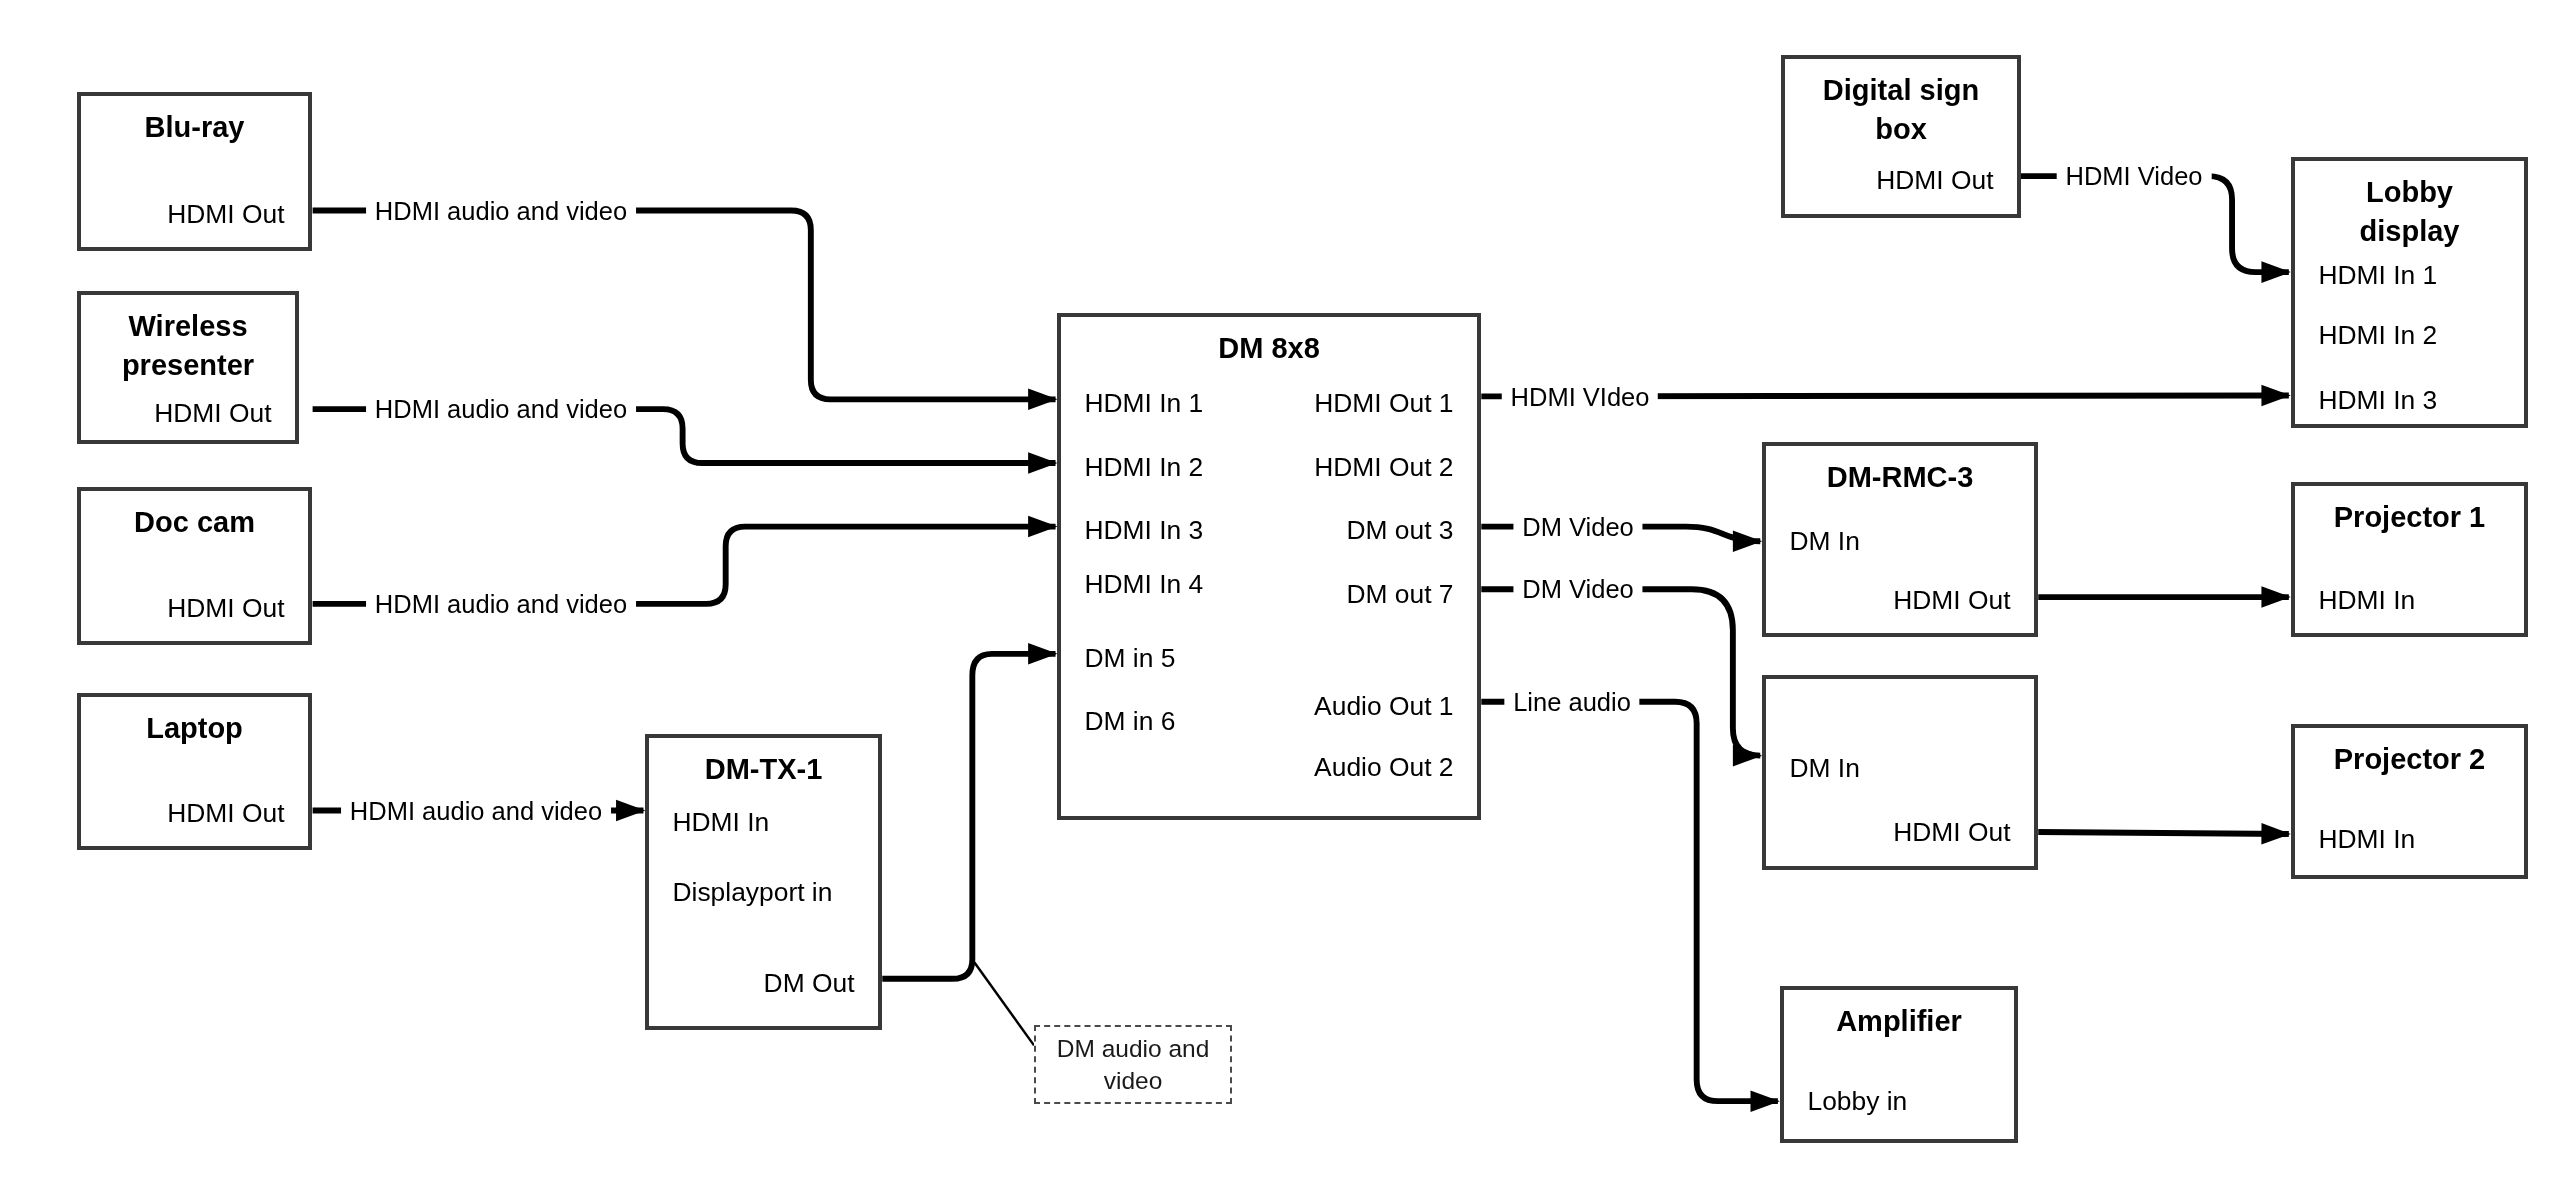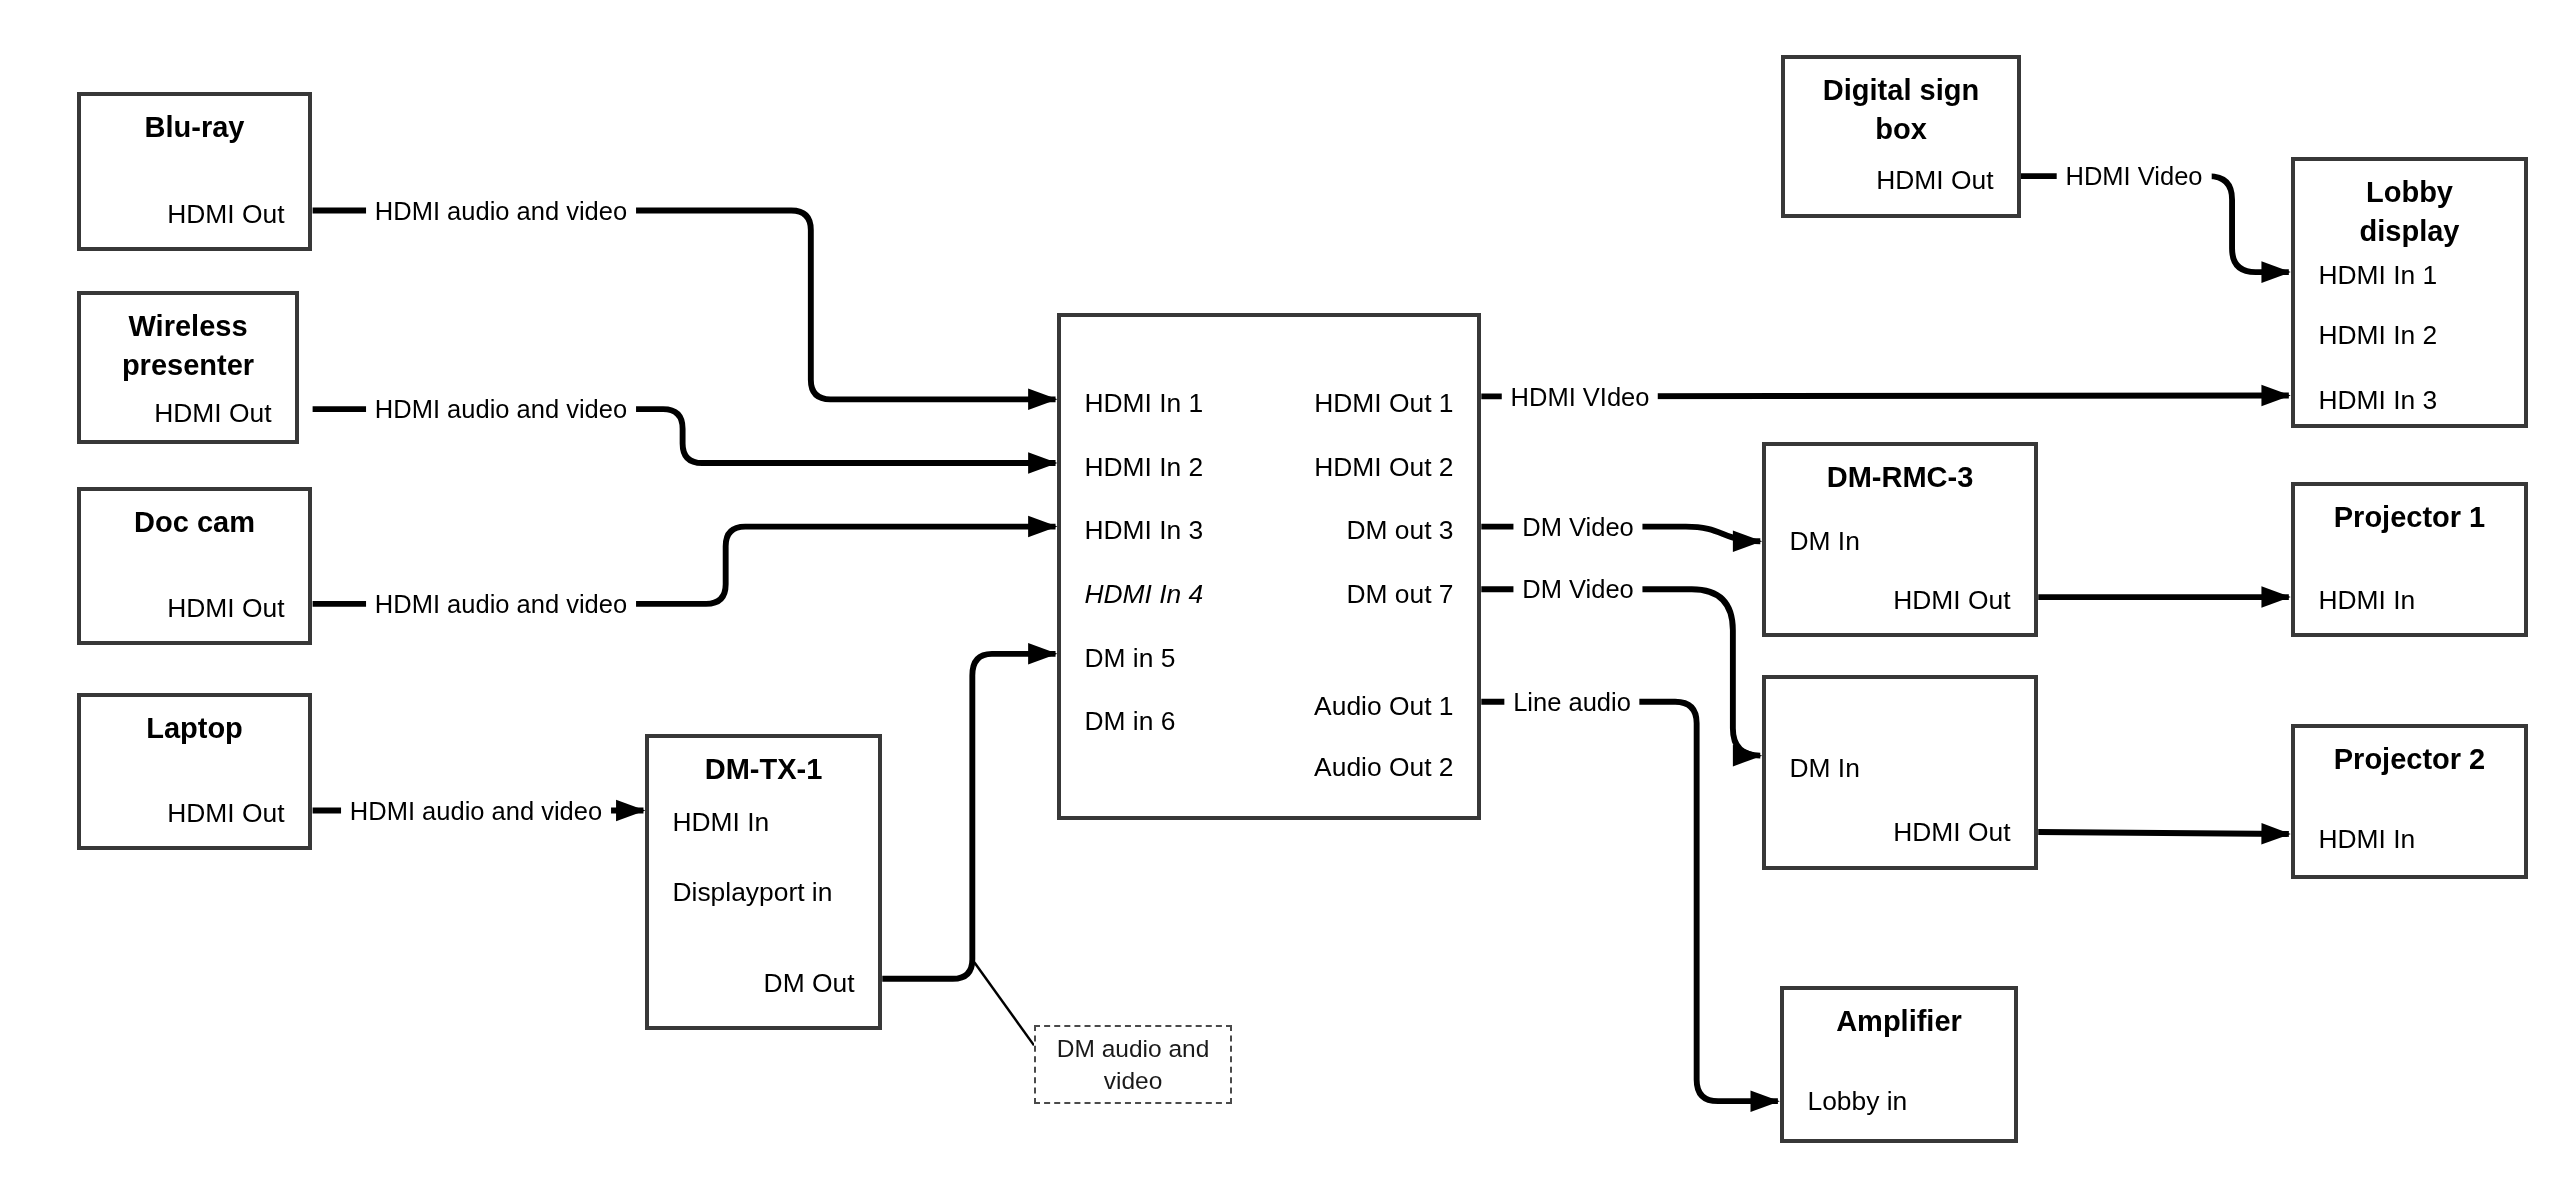--- a/index.html
+++ b/index.html
@@ -108,24 +108,25 @@
   </div>
 
   <div class="node" style="left:645px;top:734px;width:237px;height:296px;">
     <div class="title">DM-TX-1</div>
     <span class="port left" style="top:84px;">HDMI In</span>
     <span class="port left" style="top:154px;">Displayport in</span>
     <span class="port right" style="top:245px;">DM Out</span>
   </div>
 
   <div class="node" style="left:1057px;top:313px;width:424px;height:507px;">
+    <div class="title">DM 8x8</div>
     <span class="port left" style="top:86px;">HDMI In 1</span>
     <span class="port left" style="top:150px;">HDMI In 2</span>
     <span class="port left" style="top:213px;">HDMI In 3</span>
-    <span class="port left" style="top:277px;font-style:italic;">HDMI In 4</span>
+    <span class="port left" style="top:267px;">HDMI In 4</span>
     <span class="port left" style="top:341px;">DM in 5</span>
     <span class="port left" style="top:404px;">DM in 6</span>
     <span class="port right" style="top:86px;">HDMI Out 1</span>
     <span class="port right" style="top:150px;">HDMI Out 2</span>
     <span class="port right" style="top:213px;">DM out 3</span>
     <span class="port right" style="top:277px;">DM out 7</span>
     <span class="port right" style="top:389px;">Audio Out 1</span>
     <span class="port right" style="top:450px;">Audio Out 2</span>
   </div>
 

